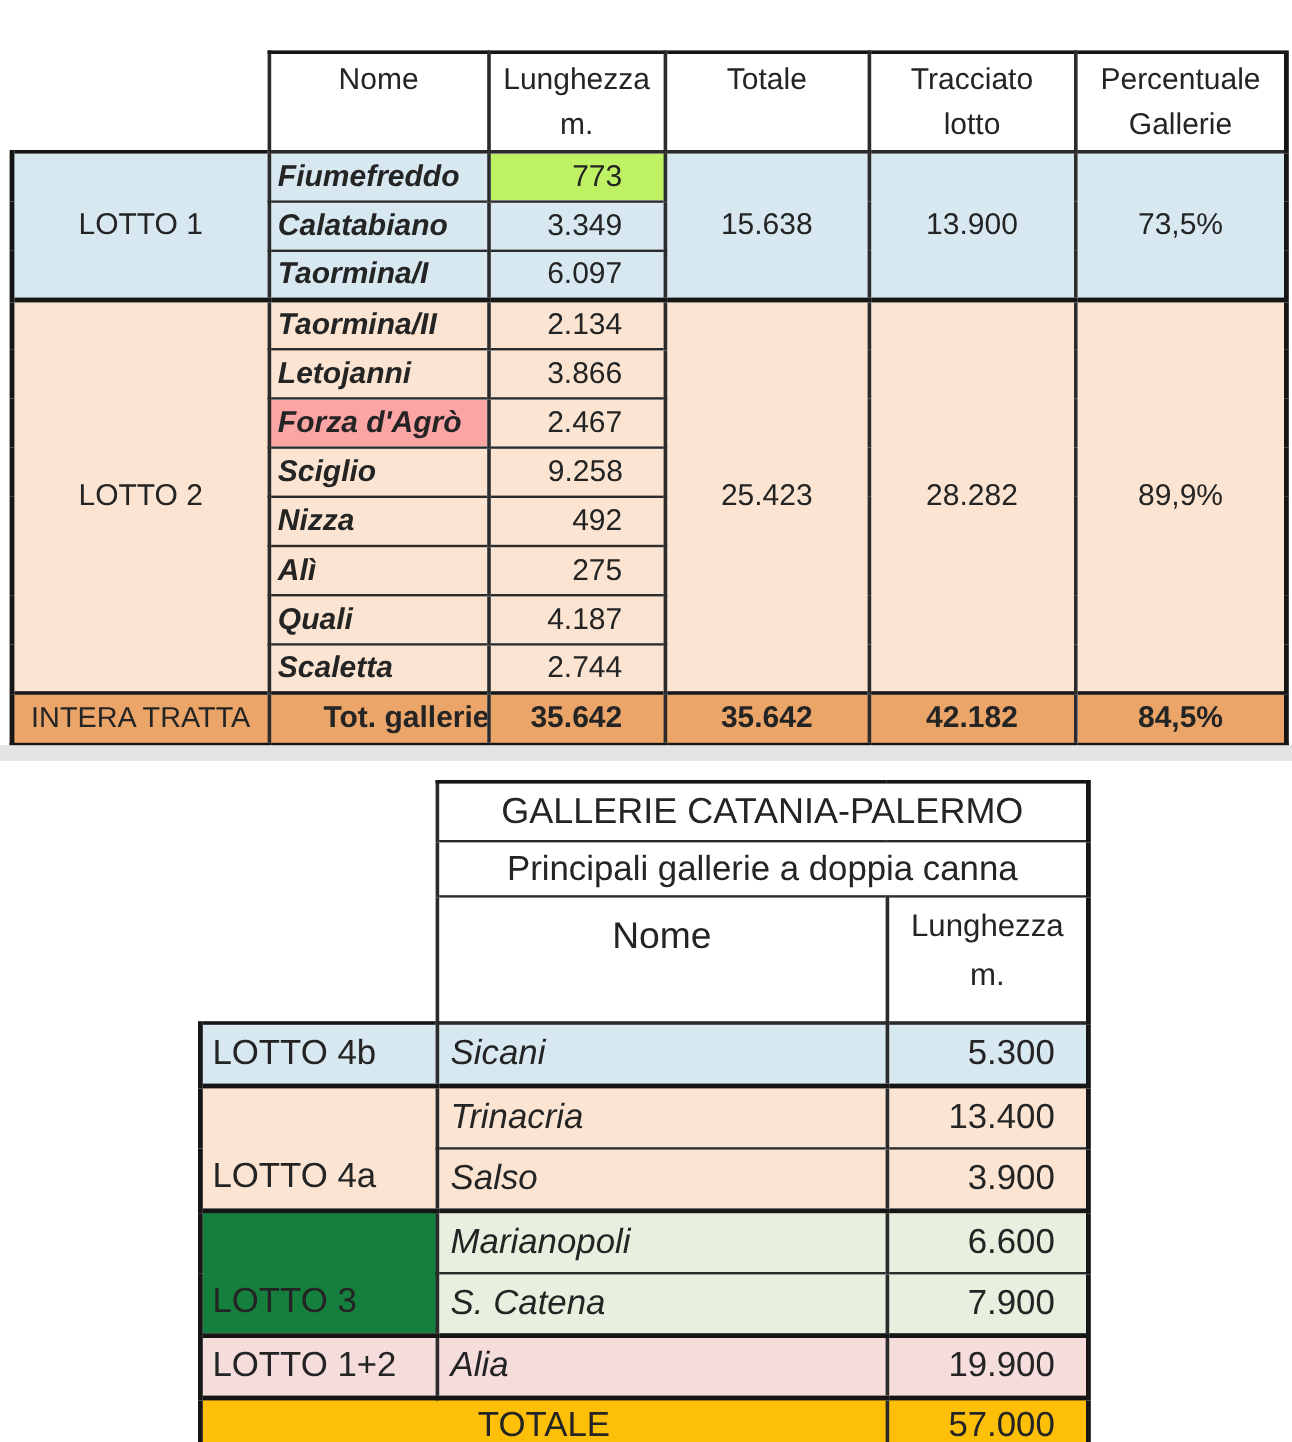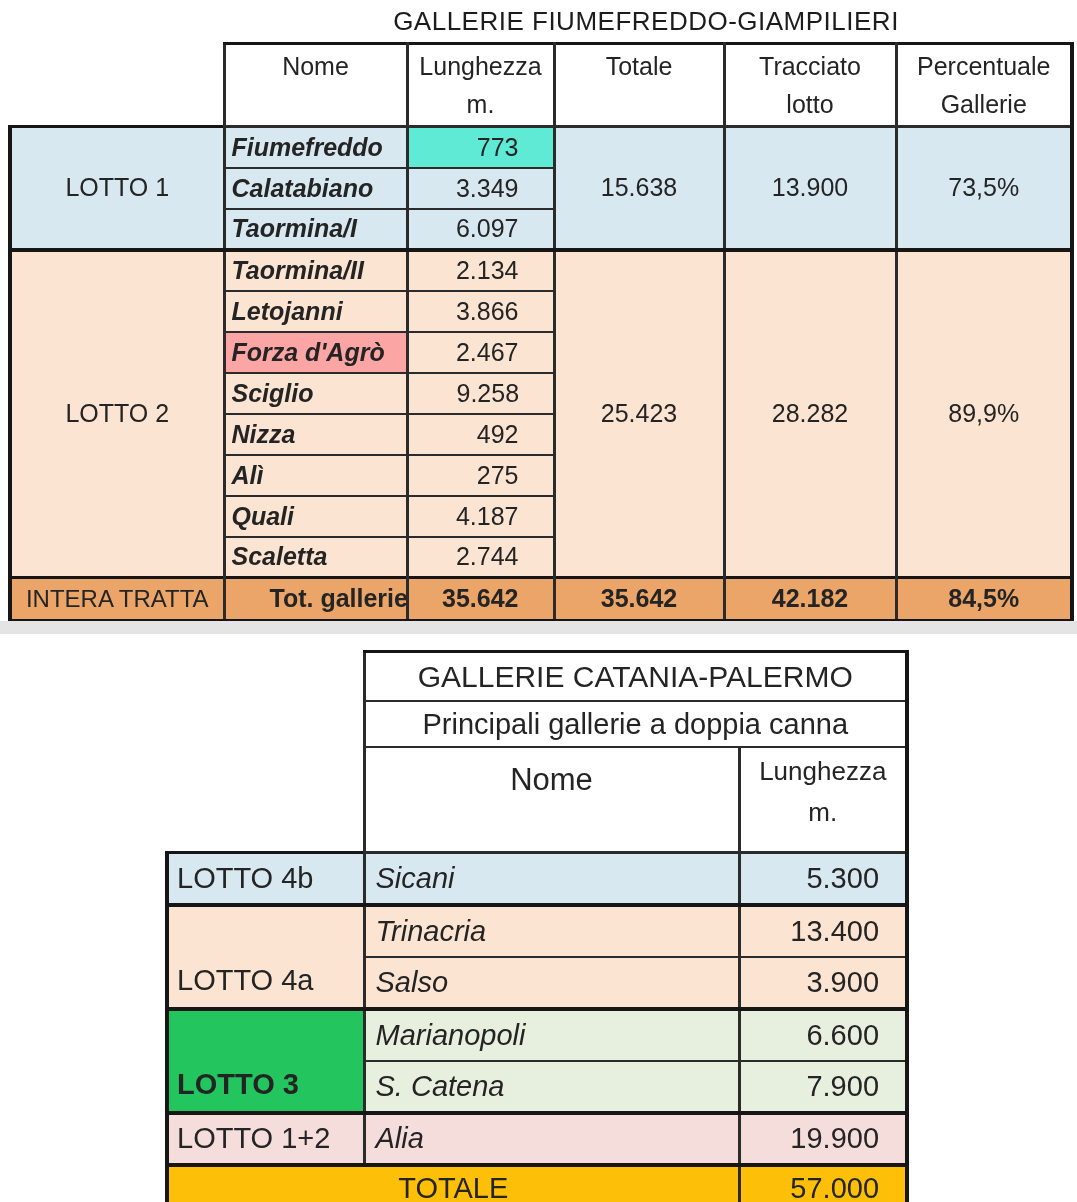--- a/index.html
+++ b/index.html
@@ -51,21 +51,20 @@
   .t2 .g-len{text-align:right;padding-right:26px;}
   .t2-foot td{border-top:4px solid #161616;border-bottom:4px solid #161616;}
   .t2-flabel{text-align:center;}
   .t2-fval{text-align:right;padding-right:26px;}
 </style>
 </head>
 <body>
 
 <div class="canvas">
 
-  <div class="t1-title">GALLERIE FIUMEFREDDO-GIAMPILIERI</div>
 
   <table class="t1">
     <colgroup>
       <col style="width:214px">
         <col style="width:183px">
         <col style="width:147px">
       <col style="width:170px">
         <col style="width:172px">
         <col style="width:176px">
     </colgroup>
@@ -89,21 +88,21 @@
         <th class="hcell edge-r">
           <div>Percentuale</div>
           <div>Gallerie</div>
         </th>
       </tr>
     </thead>
     <tbody id="t1-body">
         <tr>
           <td class="g-label edge-l first" rowspan="3" style="background: rgb(215, 232, 241);">LOTTO 1</td>
           <td class="g-name first" style="background: rgb(215, 232, 241);">Fiumefreddo</td>
-          <td class="g-len first" style="background: #5eead4;">773</td>
+          <td class="g-len first" style="background: #bef264;">773</td>
           <td class="g-agg first" rowspan="3" style="background: rgb(215, 232, 241);">15.638</td>
           <td class="g-agg first" rowspan="3" style="background: rgb(215, 232, 241);">13.900</td>
           <td class="g-agg edge-r first" rowspan="3" style="background: rgb(215, 232, 241);">73,5%</td>
         </tr>
         <tr>
           <td class="g-name" style="background: rgb(215, 232, 241);">Calatabiano</td>
           <td class="g-len" style="background: rgb(215, 232, 241);">3.349</td>
         </tr>
         <tr>
           <td class="g-name" style="background: rgb(215, 232, 241);">Taormina/I</td>
@@ -193,21 +192,21 @@
         <tr>
           <td class="g-label edge-l sep va-b" rowspan="2" style="background: rgb(251, 229, 210);">LOTTO 4a</td>
           <td class="g-name sep" style="background: rgb(251, 229, 210);">Trinacria</td>
           <td class="g-len edge-r sep" style="background: rgb(251, 229, 210);">13.400</td>
         </tr>
         <tr>
           <td class="g-name" style="background: rgb(251, 229, 210);">Salso</td>
           <td class="g-len edge-r" style="background: rgb(251, 229, 210);">3.900</td>
         </tr>
         <tr>
-          <td class="g-label edge-l sep va-b" rowspan="2" style="background: #22c55e; font-weight: bold;">LOTTO 3</td>
+          <td class="g-label edge-l sep va-b" rowspan="2" style="background: #15803d;">LOTTO 3</td>
           <td class="g-name sep" style="background: rgb(231, 239, 222);">Marianopoli</td>
           <td class="g-len edge-r sep" style="background: rgb(231, 239, 222);">6.600</td>
         </tr>
         <tr>
           <td class="g-name" style="background: rgb(231, 239, 222);">S. Catena</td>
           <td class="g-len edge-r" style="background: rgb(231, 239, 222);">7.900</td>
         </tr>
         <tr>
           <td class="g-label edge-l sep" style="background: rgb(245, 221, 220);">LOTTO 1+2</td>
           <td class="g-name sep" style="background: rgb(245, 221, 220);">Alia</td>

